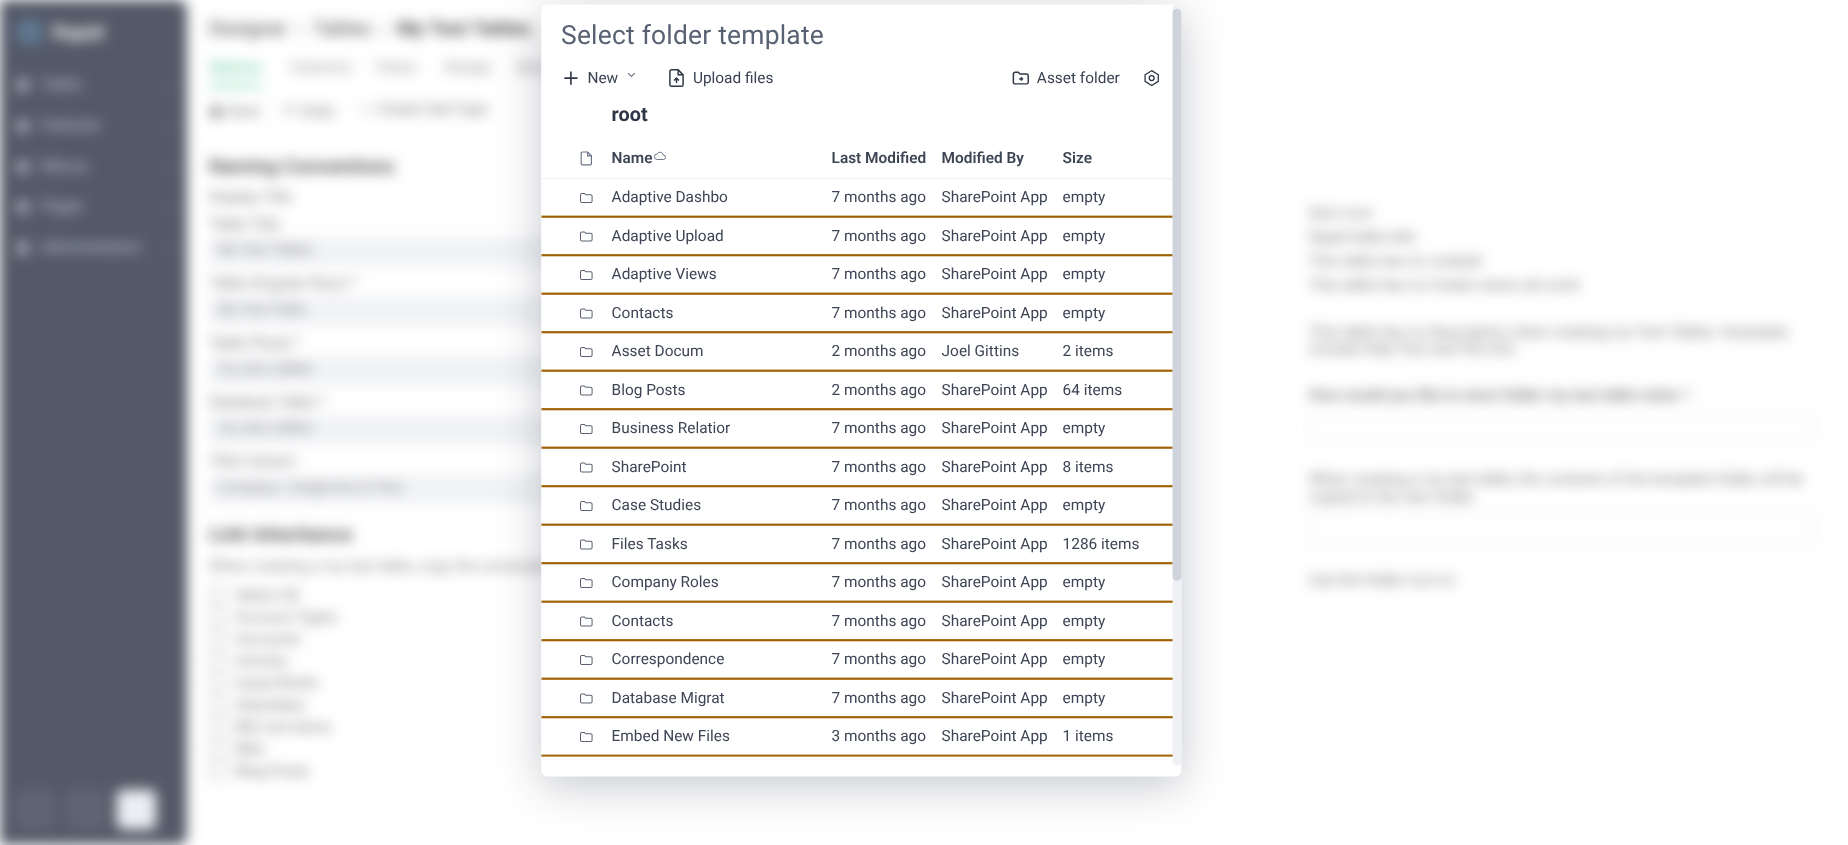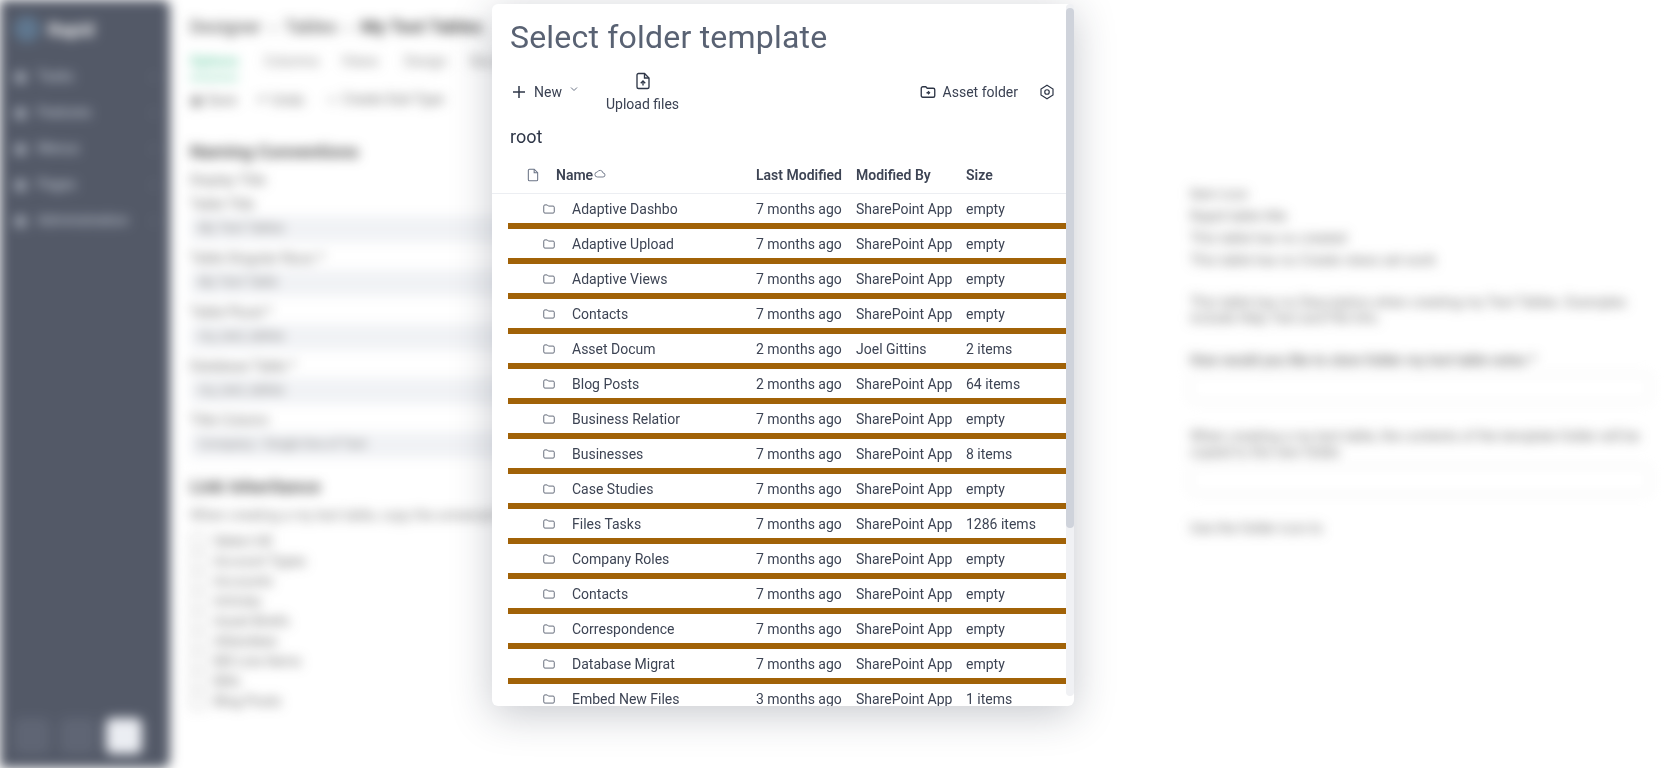--- a/index.html
+++ b/index.html
@@ -37,41 +37,41 @@
   
   .overlay { position:absolute; inset:0; background:rgba(255,255,255,0.25); }
   .dialog {
     position:absolute; left:492px; top:4px; width:582px; height:702px;
     background:#fff; border-radius:6px; box-shadow:0 8px 40px rgba(30,40,60,0.25);
     display:flex; flex-direction:column; overflow:hidden;
   }
   .dialog-scroll { position:absolute; right:-14px; top:4px; width:8px; height:692px; background:#f0f1f4; border-radius:4px;}
   .dialog-scroll-thumb { width:8px; height:520px; background:#cfd3db; border-radius:4px; margin-top:4px;}
   
-  .dlg-title { font-size:32px; font-weight:400; color:#596273; padding:14px 18px 6px; letter-spacing:0.2px;}
+  .dlg-title { font-size:24px; font-weight:400; color:#596273; padding:14px 18px 6px; letter-spacing:0.2px;}
   .dlg-toolbar { display:flex; align-items:center; gap:8px; padding:10px 18px 14px; font-size:14px; color:#3a4152;}
   .dlg-toolbar .spacer { flex:1; }
   .tb-item { display:flex; align-items:center; gap:6px; cursor:pointer; }
   .icon { display:inline-flex; width:18px; height:18px; }
   .icon svg { width:100%; height:100%; }
   .chev-sm svg { width:12px; height:12px; }
   
-  .dlg-path { font-size:18px; font-weight:400; color:#2e3647; padding:0 18px 10px; }
+  .dlg-path { font-size:18px; font-weight:700; color:#2e3647; padding:0 18px 10px;margin-left:46px; }
   
   .grid-head, .grid-row {
     display:grid;
     grid-template-columns: 46px 1fr 100px 110px 90px;
     align-items:center;
     padding:0 18px;
     font-size:14px;
     color:#3d4454;
   }
   .grid-head { height:38px; font-weight:600; border-bottom:1px solid #eceef2; }
   .grid-head .name-head { display:flex; align-items:center; gap:0; }
-  .grid-row { height:35px; border-bottom:6px solid #a16207; cursor:pointer;margin-left:16px; }
+  .grid-row { height:35px; border-bottom:2px solid #a16207; cursor:pointer; }
   .cell-name { white-space:nowrap; overflow:hidden; text-overflow:clip; max-width:180px; }
   .cell-icon { display:flex; align-items:center; justify-content:center; }
   .folder-svg { width:16px; height:14px; }
   .file-svg { width:14px; height:16px; }
   .cloud-svg { width:14px; height:12px; }
   .grid-body { overflow:hidden; }
 </style>
 </head>
 <body>
 
@@ -210,21 +210,21 @@
           </svg>
       </span>
       <span>New</span>
       <span class="icon chev-sm">
         <svg viewBox="0 0 24 24" fill="none" stroke="#6a7385" stroke-width="2">
             <polyline points="6 9 12 15 18 9"></polyline>
           </svg>
       </span>
     </div>
 
-    <div class="tb-item" style="margin-left:12px;flex-direction:column;">
+    <div class="tb-item" style="margin-left:12px;">
       <span class="icon">
         <svg viewBox="0 0 24 24" fill="none" stroke="#2e3647" stroke-width="1.8">
           <path d="M14 2H6a2 2 0 0 0-2 2v16a2 2 0 0 0 2 2h12a2 2 0 0 0 2-2V8z"></path>
             <polyline points="14 2 14 8 20 8"></polyline>
             <line x1="12" y1="18" x2="12" y2="12"></line>
             <polyline points="9 15 12 12 15 15"></polyline>
         </svg>
       </span>
       <span>Upload files</span>
     </div>
@@ -351,21 +351,21 @@
         <div>7 months ago</div>
         <div>SharePoint App</div>
         <div>empty</div>
       </div>
       <div class="grid-row">
         <div class="cell-icon">
           <svg class="folder-svg" viewBox="0 0 24 24" fill="none" stroke="#5a6272" stroke-width="1.6">
             <path d="M3 7a2 2 0 0 1 2-2h4l2 2h8a2 2 0 0 1 2 2v8a2 2 0 0 1-2 2H5a2 2 0 0 1-2-2z"></path>
           </svg>
         </div>
-        <div class="cell-name">Businesses</div>
+        <div class="cell-name">SharePoint</div>
         <div>7 months ago</div>
         <div>SharePoint App</div>
         <div>8 items</div>
       </div>
       <div class="grid-row">
         <div class="cell-icon">
           <svg class="folder-svg" viewBox="0 0 24 24" fill="none" stroke="#5a6272" stroke-width="1.6">
             <path d="M3 7a2 2 0 0 1 2-2h4l2 2h8a2 2 0 0 1 2 2v8a2 2 0 0 1-2 2H5a2 2 0 0 1-2-2z"></path>
           </svg>
         </div>

